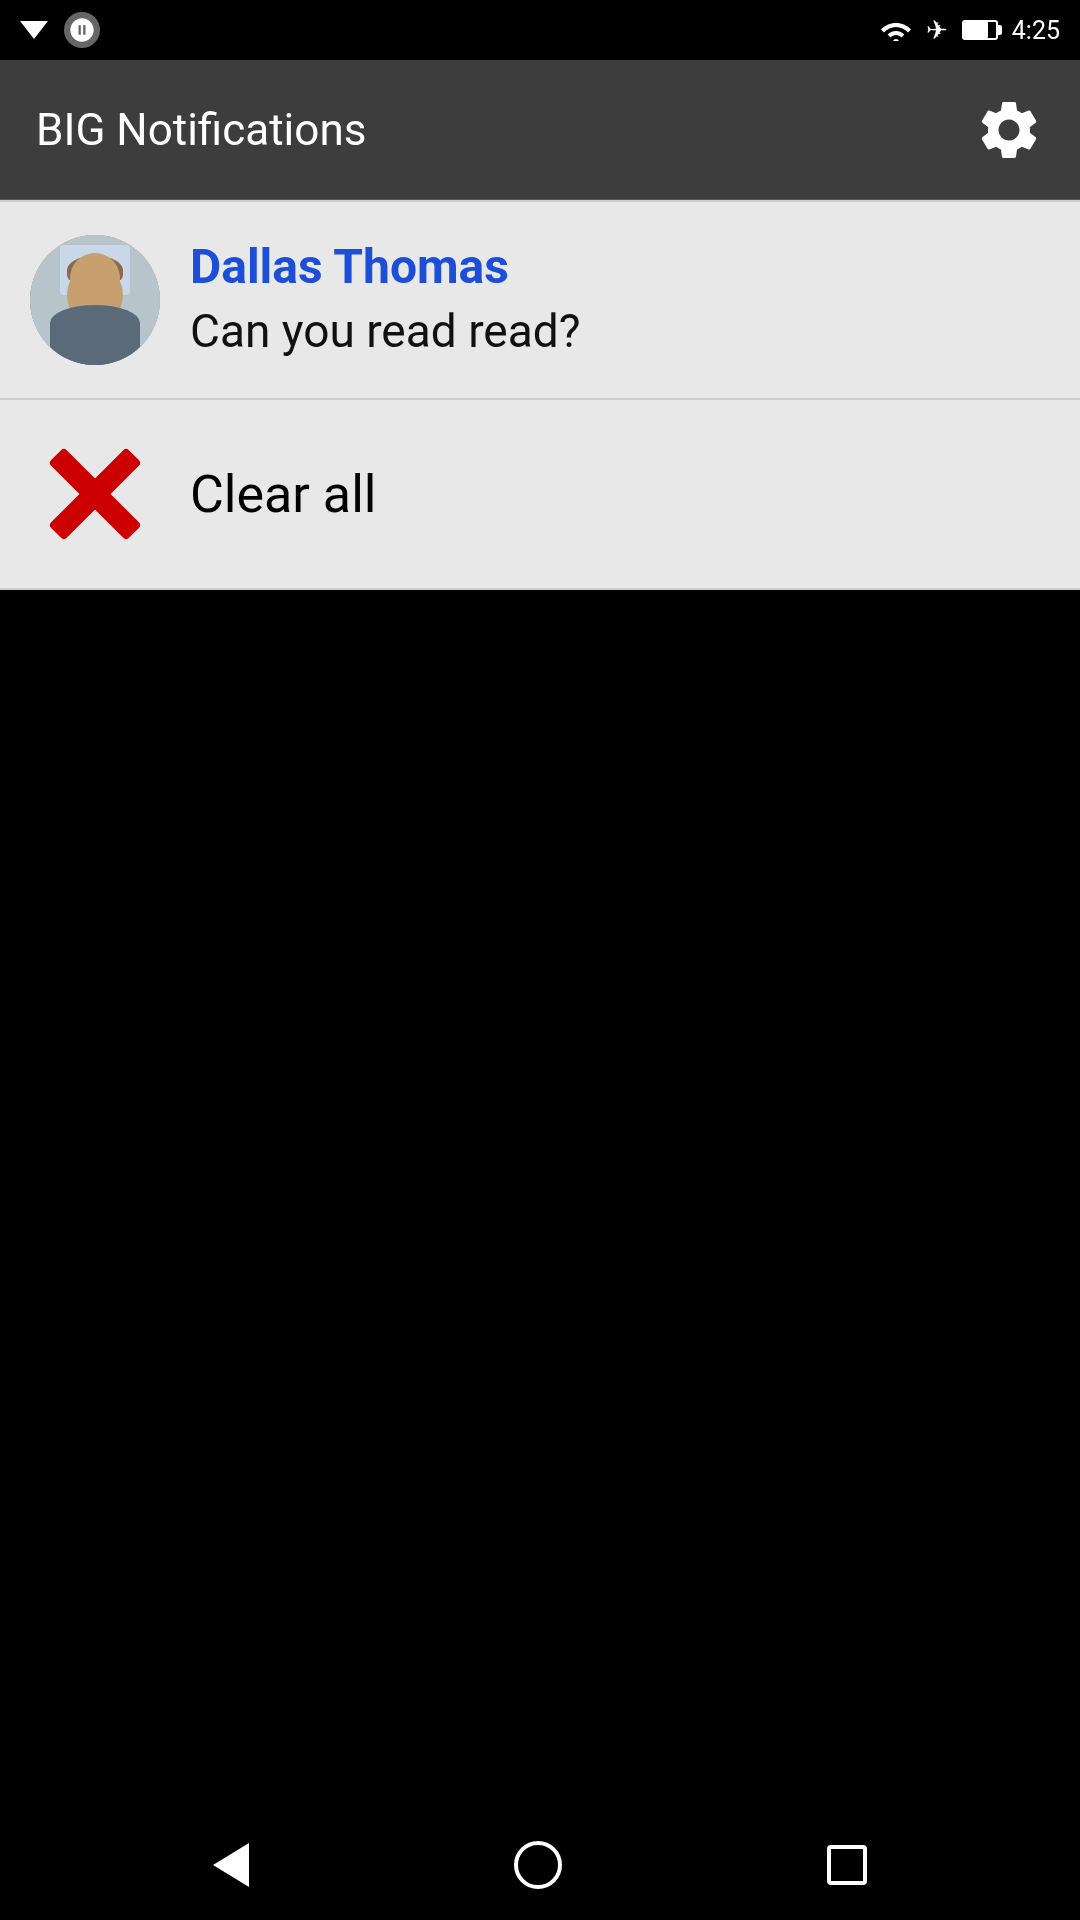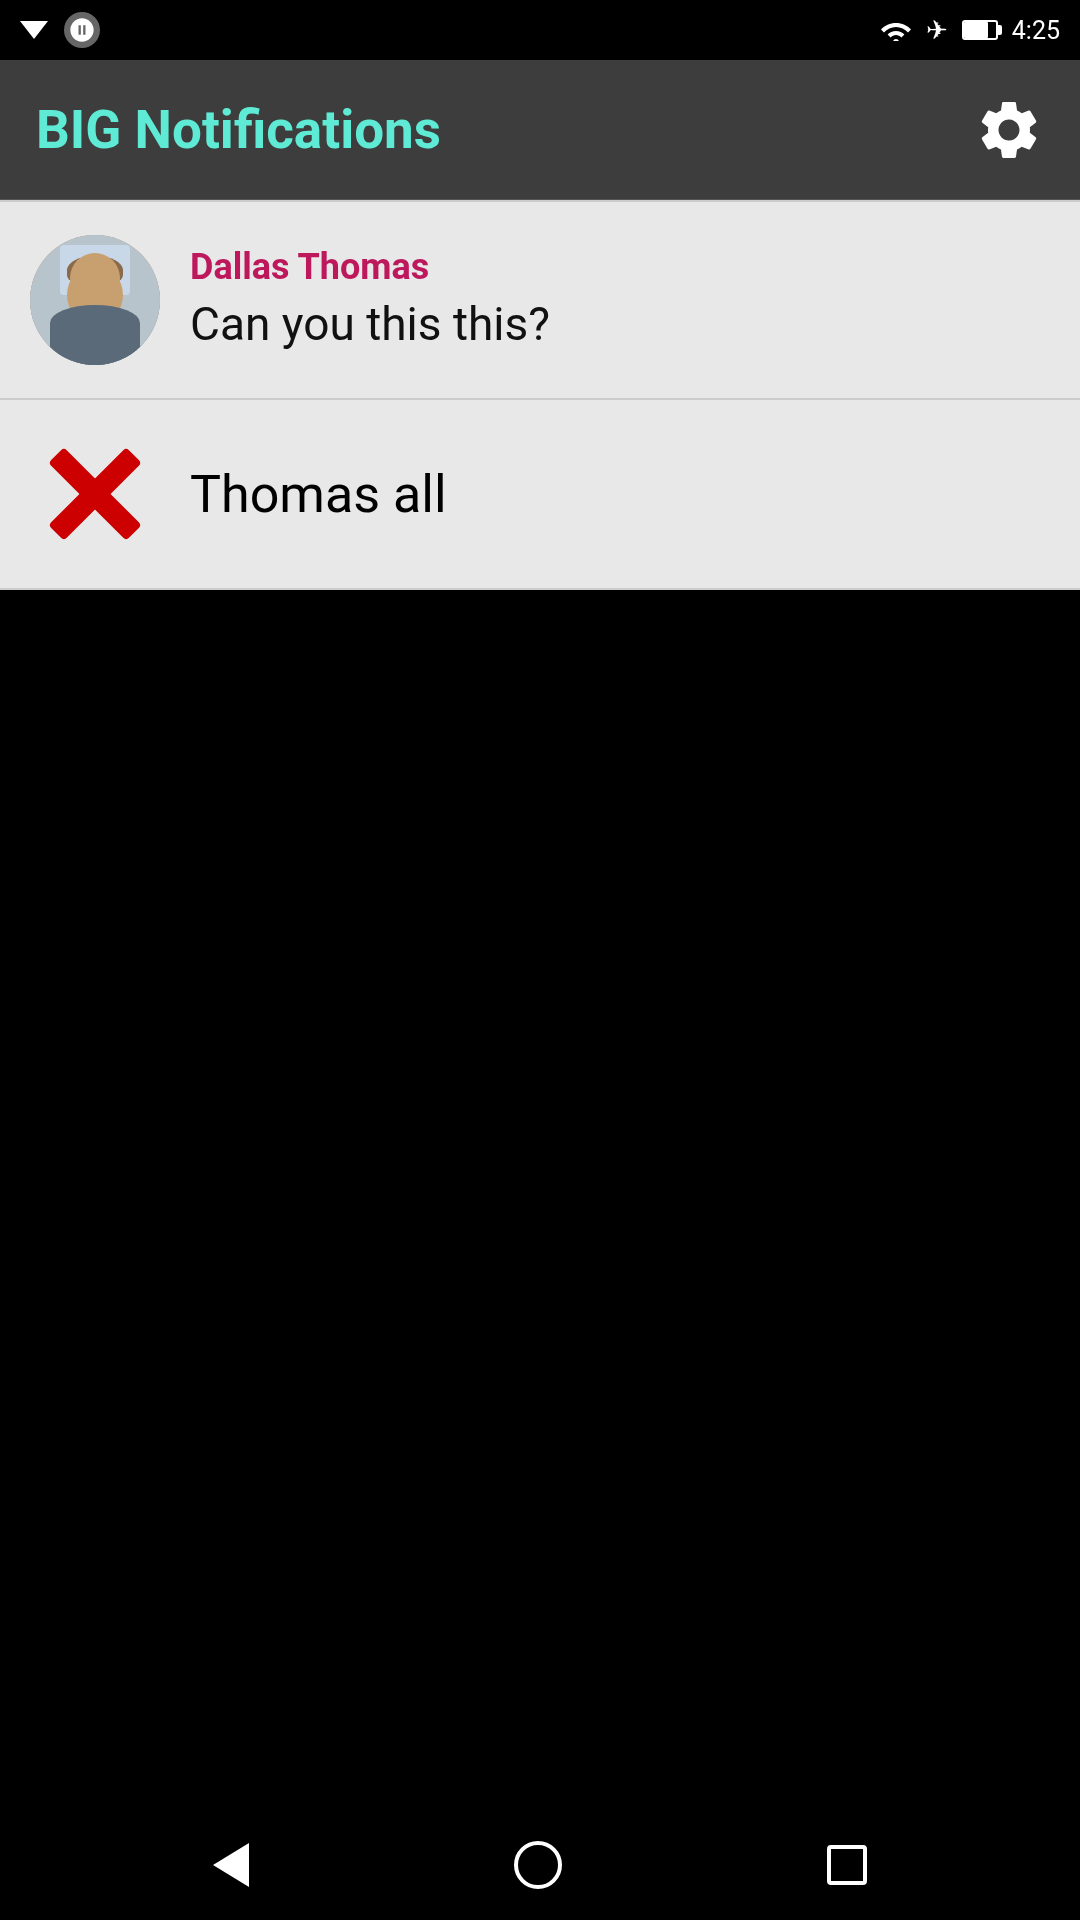--- a/index.html
+++ b/index.html
@@ -112,23 +112,23 @@
       height: 140px;
       background-color: #3d3d3d;
       display: flex;
       align-items: center;
       justify-content: space-between;
       padding: 0 36px;
       border-bottom: 1px solid #555;
     }
 
     .app-title {
-      color: #5eead4;
-      font-size: 53px;
-      font-weight: 700;
+      color: #ffffff;
+      font-size: 44px;
+      font-weight: 400;
     }
 
     .settings-gear {
       width: 70px;
       height: 70px;
       cursor: pointer;
     }
 
     
     .notification-list {
@@ -192,23 +192,23 @@
       height: 60px;
       background-color: #5a6a78;
       border-radius: 50% 50% 0 0 / 30% 30% 0 0;
     }
 
     .notification-content {
       flex: 1;
     }
 
     .notification-name {
-      font-size: 36px;
+      font-size: 48px;
       font-weight: 700;
-      color: #be185d;
+      color: #1d4ed8;
       line-height: 1.1;
       margin-bottom: 10px;
     }
 
     .notification-message {
       font-size: 46px;
       font-weight: 400;
       color: #111111;
       line-height: 1.2;
     }
@@ -365,29 +365,29 @@
 
           <ellipse cx="55" cy="58" rx="4" ry="4" fill="#3a2a1a"></ellipse>
           <ellipse cx="75" cy="58" rx="4" ry="4" fill="#3a2a1a"></ellipse>
 
           <path d="M57 72 Q65 78 73 72" stroke="#8a5a3a" stroke-width="2" fill="none"></path>
         </svg>
       </div>
     </div>
     <div class="notification-content">
       <div class="notification-name">Dallas Thomas</div>
-      <div class="notification-message">Can you this this?</div>
+      <div class="notification-message">Can you read read?</div>
     </div>
   </div>
 
   <div class="clear-all-item">
     <div class="x-icon-container">
       <div class="x-icon"></div>
     </div>
-    <span class="clear-all-label">Thomas all</span>
+    <span class="clear-all-label">Clear all</span>
   </div>
 
 </div>
 
 <div class="nav-bar">
   <div class="nav-button">
     <div class="nav-back"></div>
   </div>
   <div class="nav-button">
     <div class="nav-home"></div>

